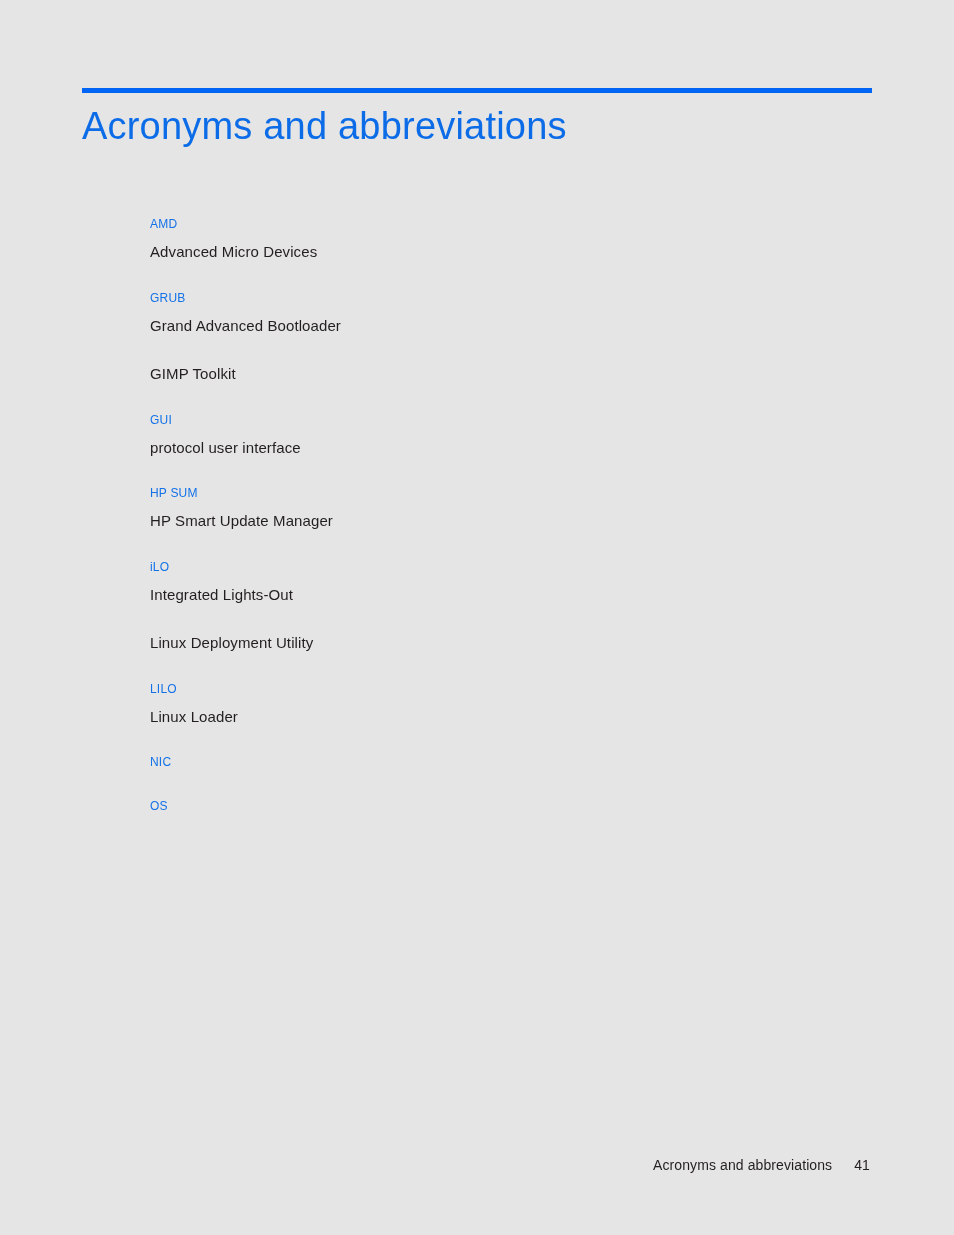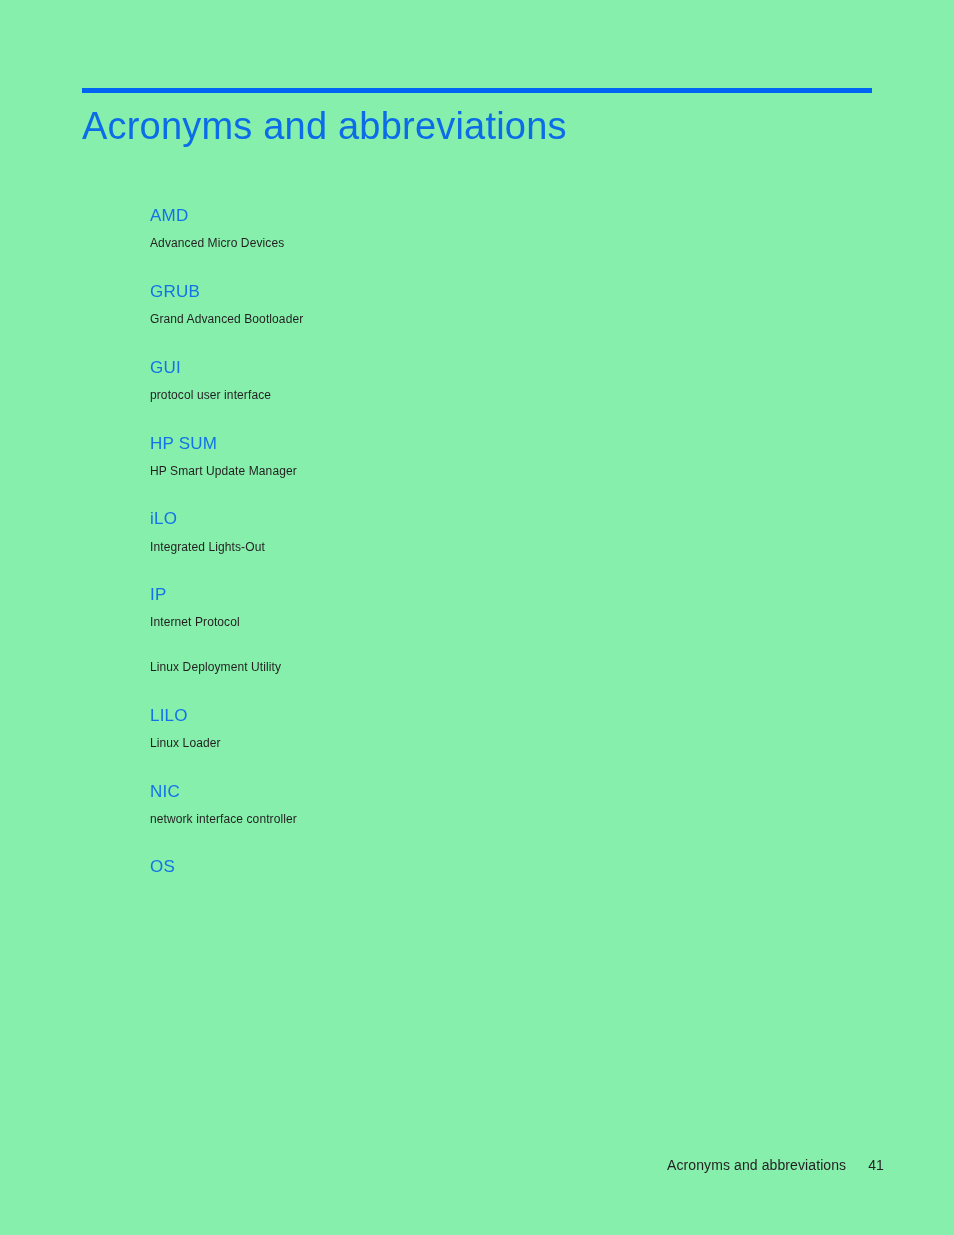--- a/index.html
+++ b/index.html
@@ -5,21 +5,21 @@
   html, body {
     margin: 0;
     padding: 0;
     background: #ffffff;
   }
 
   .page {
     position: relative;
     width: 954px;
     height: 1235px;
-    background: #86efac;
+    background: #e5e5e5;
     overflow: hidden;
     font-family: "Liberation Sans", sans-serif;
     -webkit-font-smoothing: antialiased;
   }
 
   
   .heading-block {
     position: absolute;
     left: 82px;
     top: 88px;
@@ -51,42 +51,42 @@
     top: 205px;
     width: 700px;
   }
 
   .glossary-entry {
     margin-bottom: 29px;
   }
 
   .glossary-term {
     font-family: "Liberation Sans", sans-serif;
-    font-size: 17px;
+    font-size: 12px;
     font-weight: 400;
     color: #1372e8;
     line-height: 1.25;
-    margin: 0 0 10px 0;
+    margin: 12px 0 10px 0;
     letter-spacing: 0.2px;
   }
 
   .glossary-definition {
     font-family: "Liberation Sans", sans-serif;
-    font-size: 12px;
+    font-size: 15px;
     font-weight: 400;
     color: #231f20;
     line-height: 1.3;
     margin: 0;
     letter-spacing: 0.1px;
   }
 
   
   .page-footer {
     position: absolute;
-    left: 94px;
+    left: 80px;
     top: 1157px;
     width: 790px;
     text-align: right;
     font-family: "Liberation Sans", sans-serif;
     font-size: 14px;
     color: #231f20;
     letter-spacing: 0.1px;
     white-space: nowrap;
   }
 
@@ -112,47 +112,43 @@
   <div class="glossary">
       <div class="glossary-entry">
         <div class="glossary-term">AMD</div>
         <div class="glossary-definition">Advanced Micro Devices</div>
       </div>
       <div class="glossary-entry">
         <div class="glossary-term">GRUB</div>
         <div class="glossary-definition">Grand Advanced Bootloader</div>
       </div>
       <div class="glossary-entry">
+        <div class="glossary-definition">GIMP Toolkit</div>
       </div>
       <div class="glossary-entry">
         <div class="glossary-term">GUI</div>
         <div class="glossary-definition">protocol user interface</div>
       </div>
       <div class="glossary-entry">
         <div class="glossary-term">HP SUM</div>
         <div class="glossary-definition">HP Smart Update Manager</div>
       </div>
       <div class="glossary-entry">
         <div class="glossary-term">iLO</div>
         <div class="glossary-definition">Integrated Lights-Out</div>
       </div>
       <div class="glossary-entry">
-        <div class="glossary-term">IP</div>
-        <div class="glossary-definition">Internet Protocol</div>
-      </div>
-      <div class="glossary-entry">
         <div class="glossary-definition">Linux Deployment Utility</div>
       </div>
       <div class="glossary-entry">
         <div class="glossary-term">LILO</div>
         <div class="glossary-definition">Linux Loader</div>
       </div>
       <div class="glossary-entry">
         <div class="glossary-term">NIC</div>
-        <div class="glossary-definition">network interface controller</div>
       </div>
       <div class="glossary-entry">
         <div class="glossary-term">OS</div>
       </div>
     </div>
 
   <div class="page-footer">
     <span class="footer-label">Acronyms and abbreviations</span>
     <span class="footer-page-number">41</span>
   </div>

